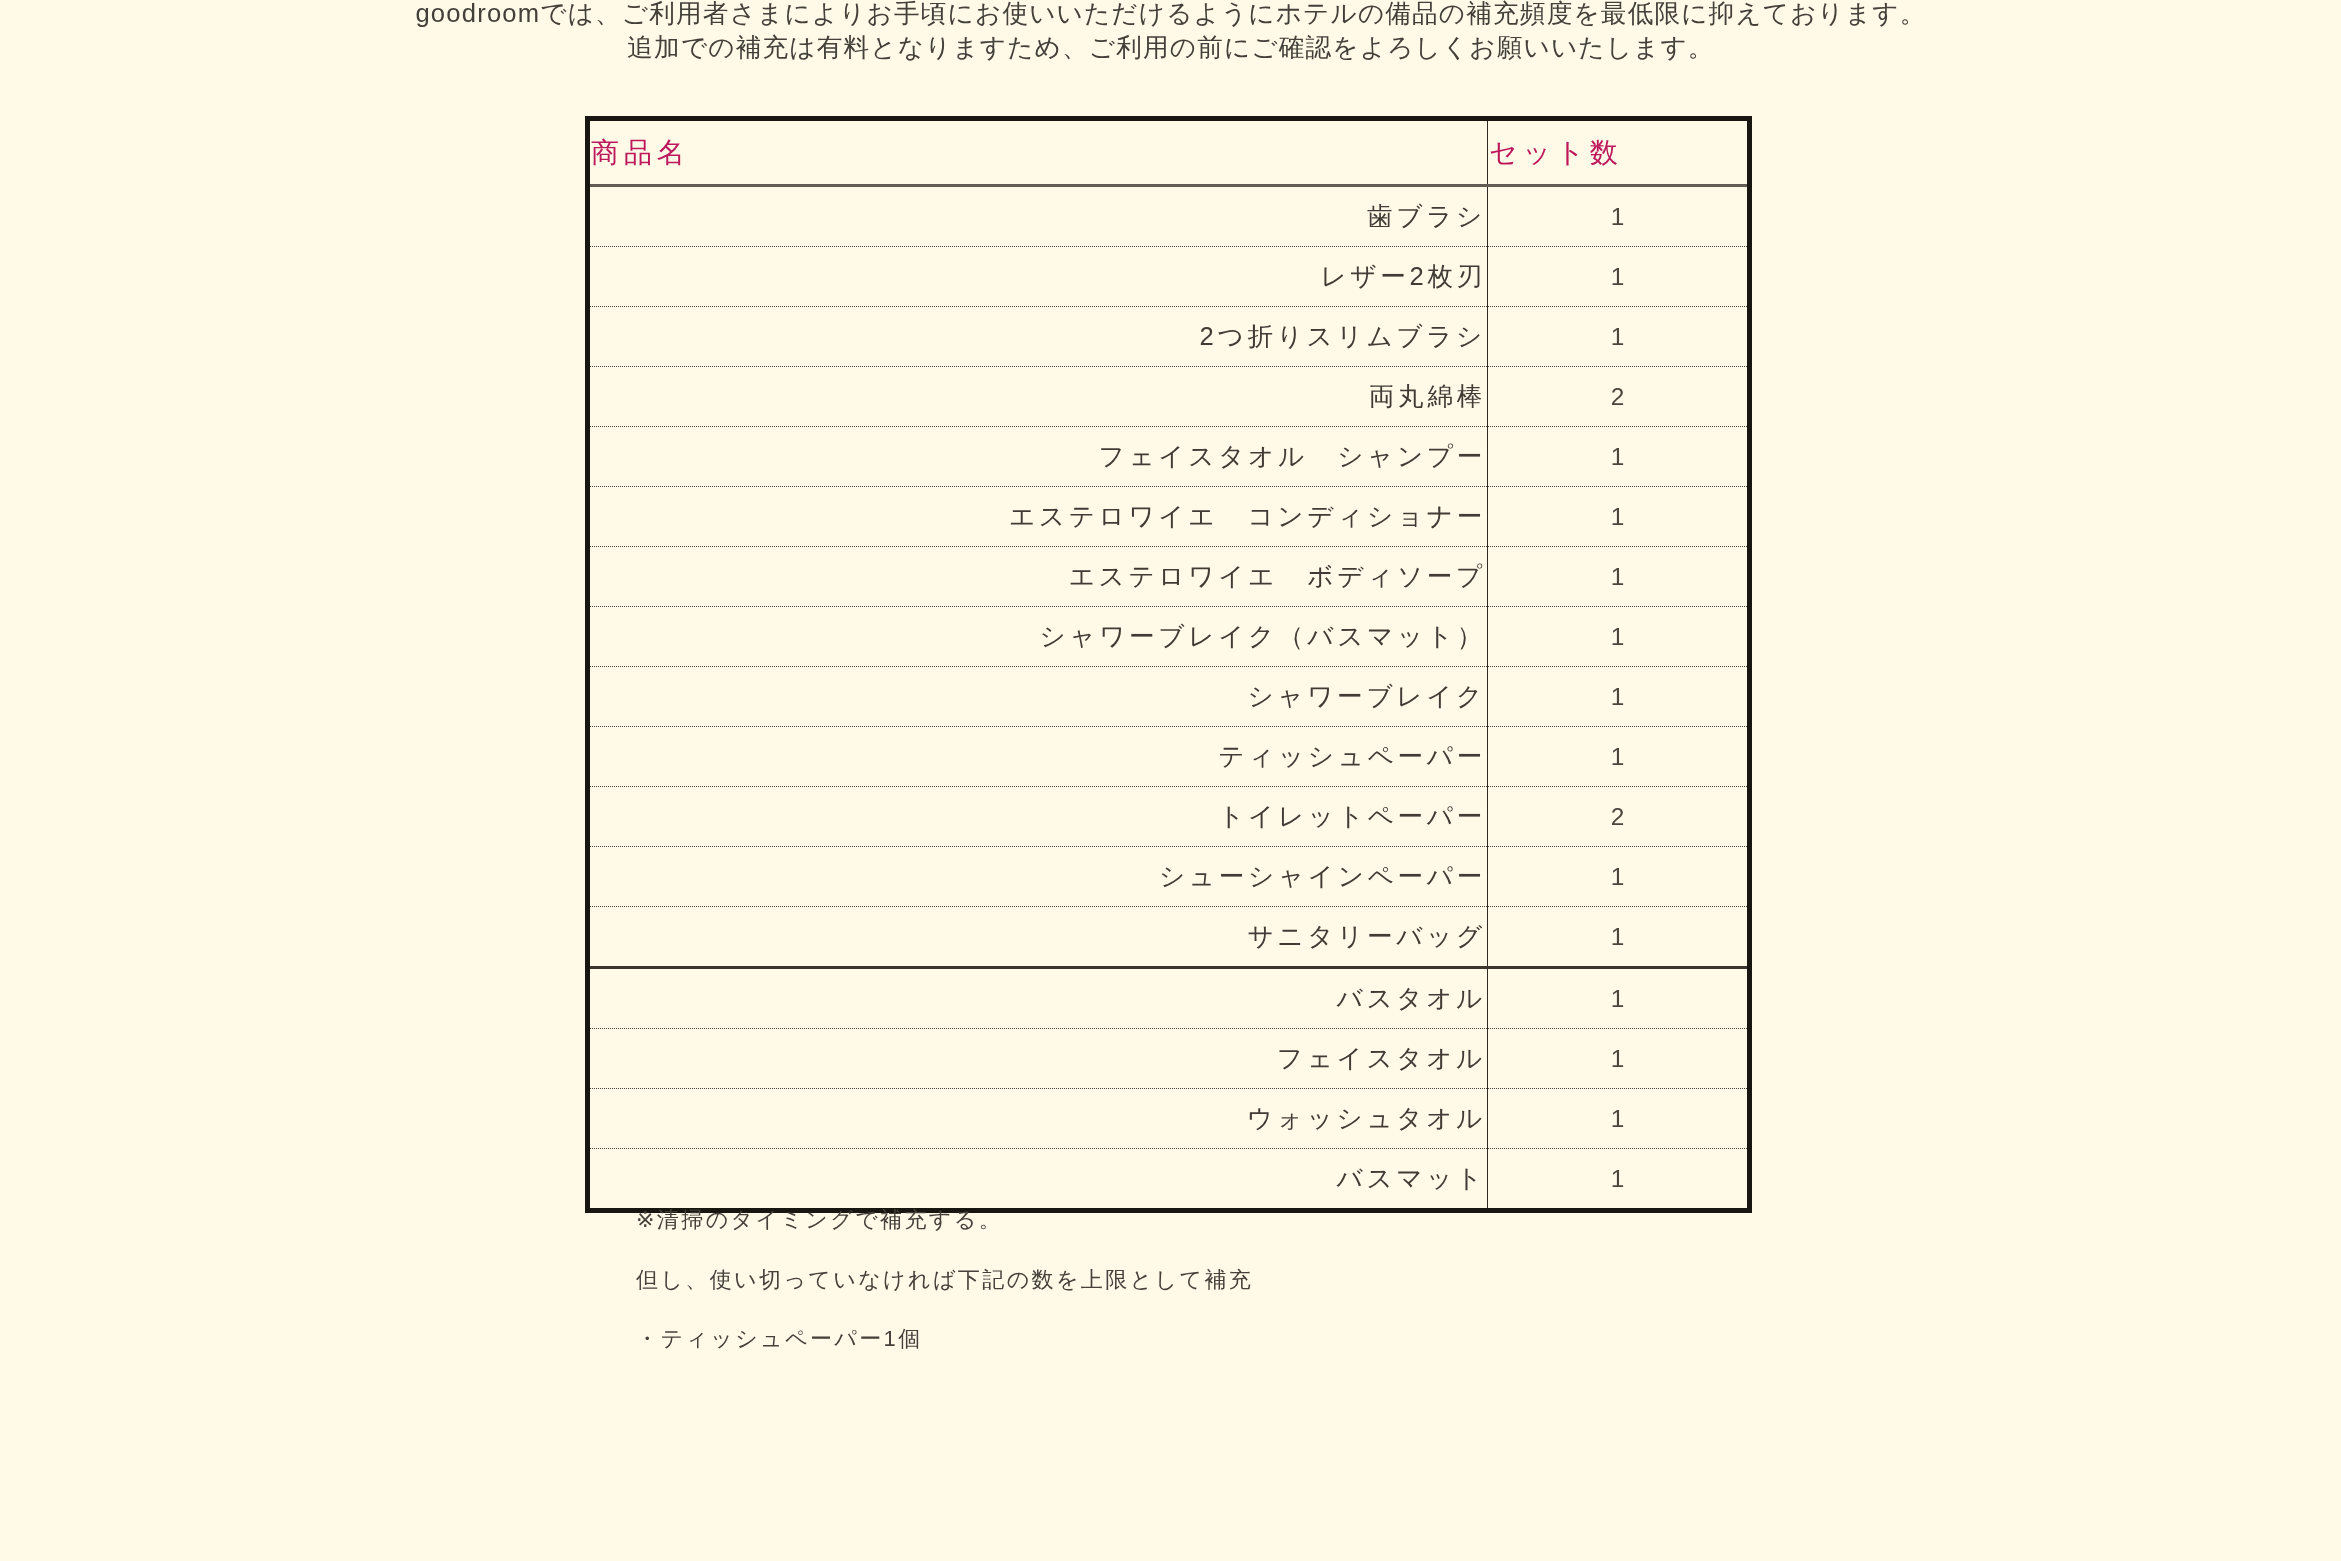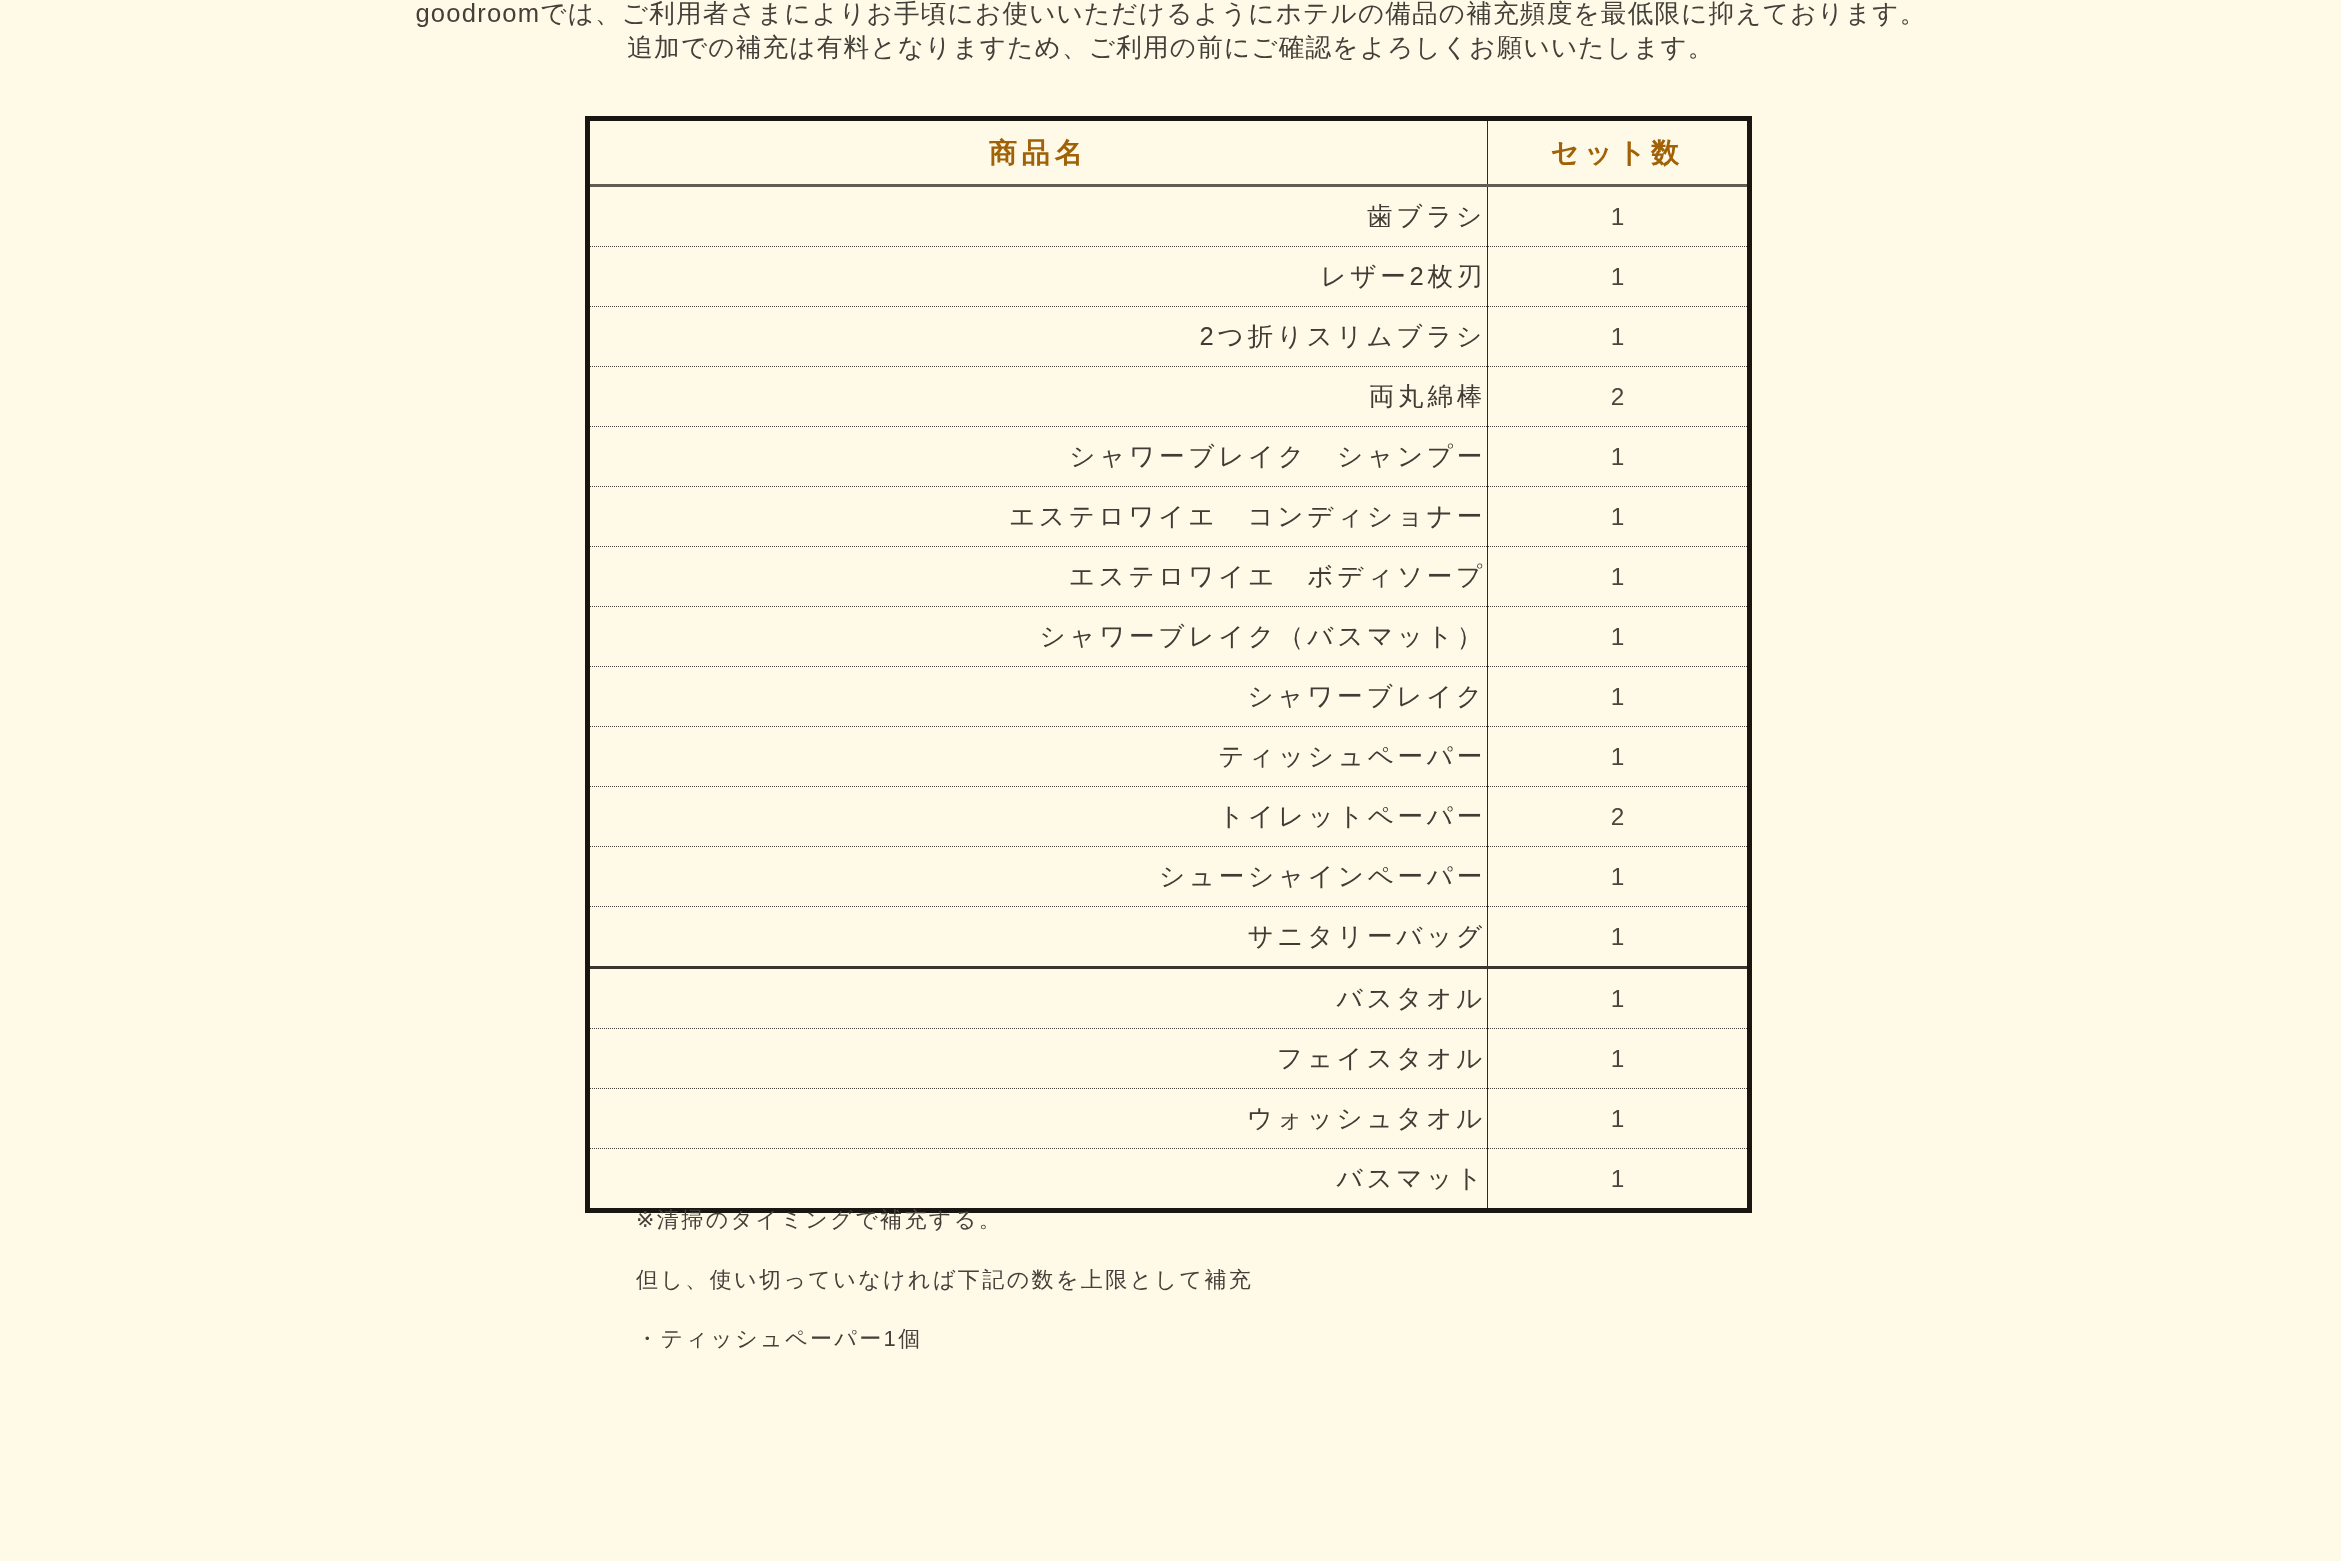--- a/index.html
+++ b/index.html
@@ -34,26 +34,26 @@
     border-collapse: collapse;
     table-layout: fixed;
     border: 5.5px solid #191611;
   }
   .amenity-table col.c-name { width: 900px; }
   .amenity-table col.c-qty  { width: 262px; }
 
   .amenity-table th {
     height: 61px;
     font-size: 28px;
-    font-weight: bold;
-    text-align: center;
+    font-weight: normal;
+    text-align: left;
     vertical-align: middle;
     letter-spacing: 4.9px;
     border-bottom: 3.7px solid #615d54;
-    color: #a16207;
+    color: #be185d;
   }
   .amenity-table th.col-name { border-right: 1.8px solid #2e2b24; }
 
   .amenity-table td {
     height: 57px;
     vertical-align: middle;
     font-size: 25.6px;
     color: #403c35;
   }
   .amenity-table td.col-name {
@@ -119,21 +119,21 @@
     <td class="col-name">2つ折りスリムブラシ</td>
     <td class="col-qty">1</td>
   </tr>
 
   <tr>
     <td class="col-name">両丸綿棒</td>
     <td class="col-qty">2</td>
   </tr>
 
   <tr>
-    <td class="col-name">シャワーブレイク　シャンプー</td>
+    <td class="col-name">フェイスタオル　シャンプー</td>
     <td class="col-qty">1</td>
   </tr>
 
   <tr>
     <td class="col-name">エステロワイエ　コンディショナー</td>
     <td class="col-qty">1</td>
   </tr>
 
   <tr>
     <td class="col-name">エステロワイエ　ボディソープ</td>

